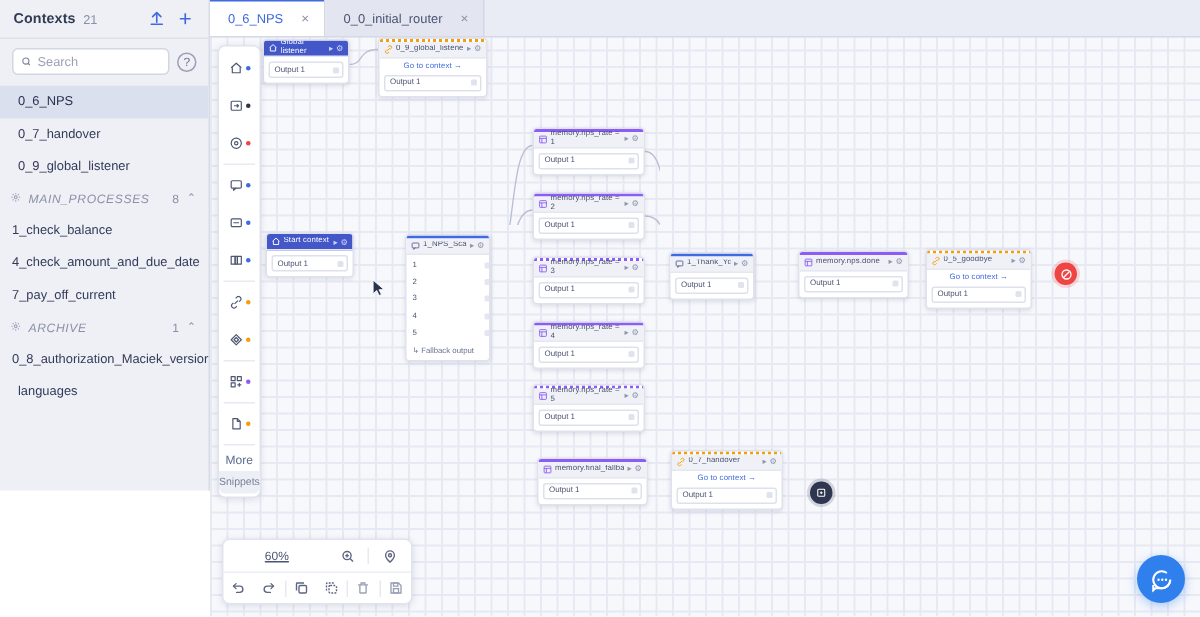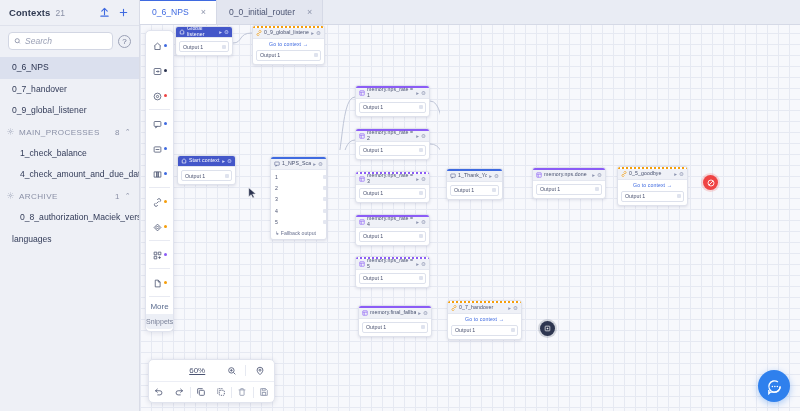--- a/index.html
+++ b/index.html
@@ -6,21 +6,21 @@
   html, body {
     width: 800px; height: 411px;
     overflow: hidden;
     font-family: "Liberation Sans", sans-serif;
     background: #ffffff;
   }
   #app { position: relative; width: 800px; height: 411px; display: flex; }
 
   
   #sidebar {
-    width: 140px; height: 411px;
+    width: 140px; height: 327px;
     background: #eef0f6;
     border-right: 1px solid #d9dce7;
     position: relative;
     flex: none;
     overflow: hidden;
   }
   .sb-header {
     height: 26px; display: flex; align-items: center;
     padding: 0 9px; gap: 5px;
     border-bottom: 1px solid #dfe2ec;
@@ -33,39 +33,38 @@
   .sb-search-row { display:flex; align-items:center; gap:5px; padding: 6px 8px 7px 8px; }
   .sb-search {
     flex: 1; height: 18px; background: #fff;
     border: 1px solid #d2d6e3; border-radius: 4px;
     display: flex; align-items: center; gap: 4px; padding: 0 5px;
   }
   .sb-search input {
     border: none; outline: none; background: transparent;
     font-size: 8.5px; color: #3d4563; width: 100%;
     font-family: "Liberation Sans", sans-serif;
-    font-style: italic;
   }
   .sb-search input::placeholder { color: #9aa0b5; }
   .help-circ { width: 13px; height: 13px; border-radius: 50%; border: 1px solid #9aa0b5;
     color: #6c7490; font-size: 8px; display:flex; align-items:center; justify-content:center; cursor:pointer;}
 
   .sb-list { overflow: hidden; }
   .sb-item {
     font-size: 8.6px; color: #323b58; padding: 5px 8px 5px 12px;
     line-height: 1.35; cursor: pointer; white-space: normal;
   }
   .sb-item.sel { background: #dbe0ee; color: #2a3350; }
-  .sb-item.indent { padding-left: 20px; }
+  .sb-item.indent { padding-left: 8px; }
   .sb-group {
     display: flex; align-items: center; gap: 5px;
     padding: 6px 8px 6px 7px; font-size: 8.1px; color: #8a90a6;
     letter-spacing: .4px; cursor: pointer;
   }
-  .sb-group .g-label { flex: 1; }
+  .sb-group .g-label { flex: 1; font-style: italic; }
   .sb-group .g-count { font-size: 8px; color: #8a90a6; }
   .chev { font-size: 7px; color:#8a90a6; }
 
   
   #canvas-wrap {
     position: relative; flex: 1; height: 411px; overflow: hidden;
     background-color: #f7f8fc;
     background-image:
       linear-gradient(to right, #e6e9f2 1px, transparent 1px),
       linear-gradient(to bottom, #e6e9f2 1px, transparent 1px);
@@ -168,21 +167,21 @@
 
   
   #zoombar {
     position: absolute; left: 8px; bottom: 8px; width: 127px;
     background: #fff; border: 1px solid #e1e4ee; border-radius: 5px;
     box-shadow: 0 1px 5px rgba(40,50,90,.14); z-index: 32;
   }
   .zb-row { height: 21px; display: flex; align-items: center; }
   .zb-row + .zb-row { border-top: 1px solid #eceef5; }
   .zb-btn { flex:1; display:flex; align-items:center; justify-content:center; cursor:pointer; height:100%; }
-  .zb-val { flex: 1.5; text-align: center; font-size: 8px; color: #4b5472; text-decoration: underline; }
+  .zb-val { flex: 1.5; font-size: 8px; color: #4b5472; text-decoration: underline; }
   .zb-div { width:1px; height:11px; background:#e6e9f1; }
 
   #chatbtn {
     position: absolute; right: 10px; bottom: 9px;
     width: 32px; height: 32px; border-radius: 50%;
     background: #2f80ed; z-index: 33;
     display: flex; align-items: center; justify-content: center;
     box-shadow: 0 2px 7px rgba(47,128,237,.4); cursor: pointer;
   }
 </style>
@@ -229,20 +228,21 @@
           <span><svg width="7" height="7" viewBox="0 0 24 24" fill="none" stroke="#9aa1b5" stroke-width="2.4">
               <circle cx="12" cy="12" r="3.2"></circle>
               <path d="M12 2v3M12 19v3M2 12h3M19 12h3M5 5l2 2M17 17l2 2M19 5l-2 2M7 17l-2 2"></path>
             </svg></span>
           <span class="g-label">MAIN_PROCESSES</span>
           <span class="g-count">8</span>
           <span class="chev">⌃</span>
         </div>
         <div class="sb-item indent">1_check_balance</div>
         <div class="sb-item indent">4_check_amount_and_due_date</div>
+        <div class="sb-item indent">7_pay_off_current</div>
         <div class="sb-group">
           <span><svg width="7" height="7" viewBox="0 0 24 24" fill="none" stroke="#9aa1b5" stroke-width="2.4">
               <circle cx="12" cy="12" r="3.2"></circle>
               <path d="M12 2v3M12 19v3M2 12h3M19 12h3M5 5l2 2M17 17l2 2M19 5l-2 2M7 17l-2 2"></path>
             </svg></span>
           <span class="g-label">ARCHIVE</span>
           <span class="g-count">1</span>
           <span class="chev">⌃</span>
         </div>
         <div class="sb-item indent">0_8_authorization_Maciek_version</div>

